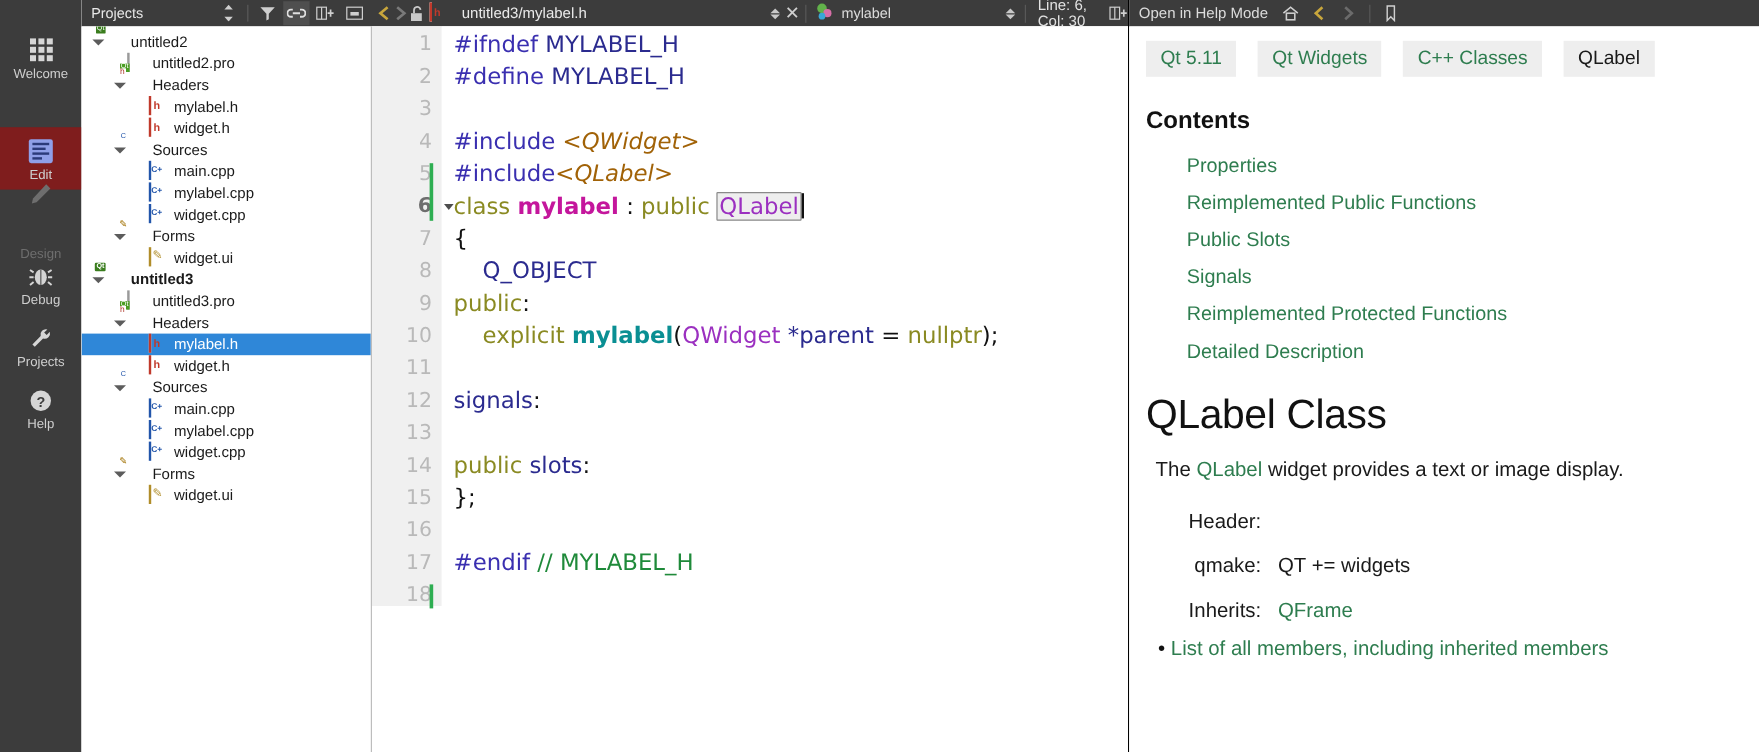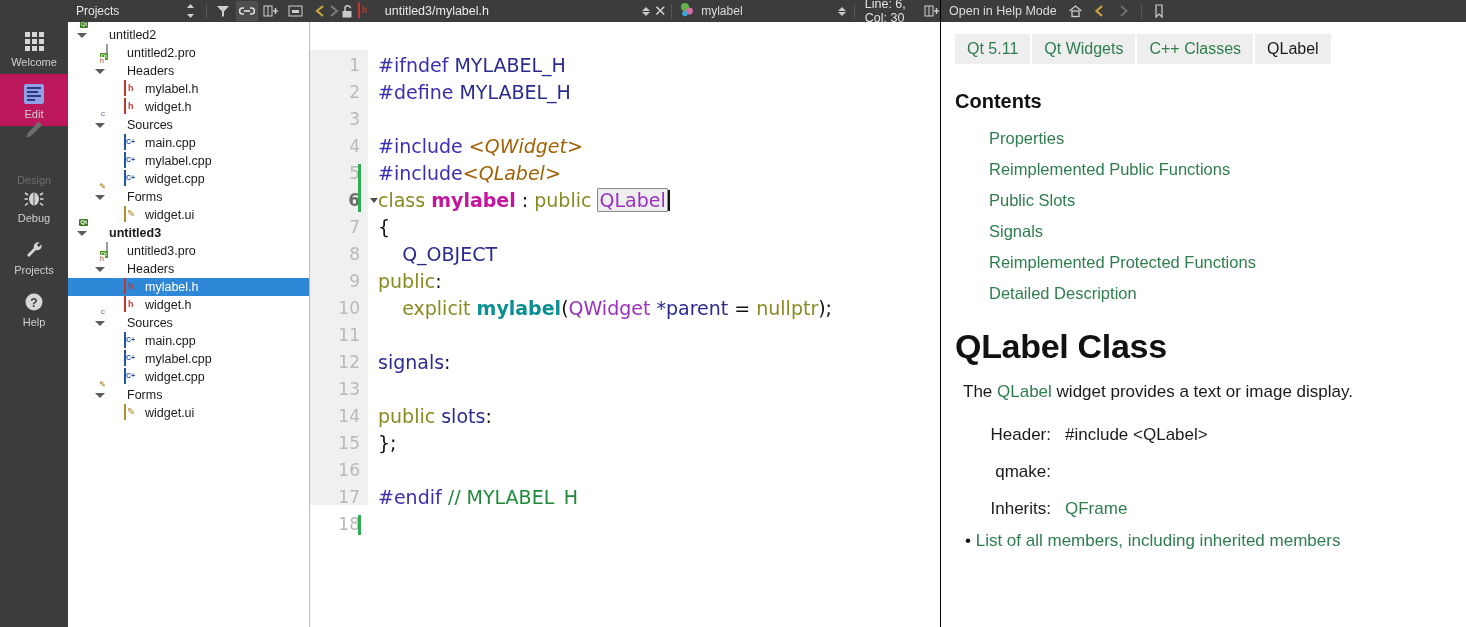--- a/index.html
+++ b/index.html
@@ -14,21 +14,21 @@
   .modebar {
     width: 68px; height: 627px; background: #3c3c3c;
     display: flex; flex-direction: column; align-items: stretch;
     padding-top: 22px; flex: 0 0 68px;
   }
   .mode-item {
     height: 52px; display: flex; flex-direction: column;
     align-items: center; justify-content: center; gap: 2px;
     color: #cfcfcf; font-size: 11px; cursor: pointer;
   }
-  .mode-item.selected { background: #be185d; }
+  .mode-item.selected { background: #7f1d1d; margin-top: 32px; }
   .mode-item.disabled { color: #6e6e6e; gap: 34px; }
   .mode-label { font-size: 11px; line-height: 11px; }
   .mode-glyph { width: 26px; height: 26px; display: flex; align-items: center; justify-content: center; }
 
   
   .grid-icon { display: grid; grid-template-columns: repeat(3, 5px); grid-template-rows: repeat(3, 5px); gap: 2px; }
   .grid-icon i { background: #d6d6d6; display: block; width: 5px; height: 5px; }
   .edit-icon { width: 20px; height: 20px; background: #8f9fe8; border-radius: 2px;
       display:flex; flex-direction: column; justify-content:center; gap:2px; padding: 0 3px; }
   .edit-icon i { display:block; height:2px; background:#2b3a7a; }
@@ -77,21 +77,21 @@
   .ic-cpp { width:13px; height:15px; background:#fff; border:1px solid #2255aa; position:relative; }
   .ic-cpp::after { content:"C+"; position:absolute; left:1px; top:2px; font-size:7px; color:#2255aa; font-weight:bold; line-height:10px;}
   .ic-ui { width:13px; height:15px; background:#fdf6e3; border:1px solid #b08d2a; position:relative; }
   .ic-ui::after { content:"\270E"; position:absolute; left:2px; top:0px; font-size:10px; color:#b08d2a; line-height:14px;}
 
   .indent-1 { padding-left: 8px; }
   .indent-2 { padding-left: 26px; }
   .indent-3 { padding-left: 44px; }
 
   
-  .editor-col { flex: 1 1 auto; display:flex; flex-direction:column; min-width:0; height:505px;gap:28px; }
+  .editor-col { flex: 1 1 auto; display:flex; flex-direction:column; min-width:0; height:505px; }
   .editor-toolbar {
     height: 22px; background:#3c3c3c; display:flex; align-items:center;
     color:#dcdcdc; font-size: 12px; gap:0px; padding-left: 4px; flex: 0 0 22px;
   }
   .tb-icon { width:22px; height:20px; display:flex; align-items:center; justify-content:center; cursor:pointer; }
   .file-combo { display:flex; align-items:center; gap:6px; padding:0 4px; min-width: 300px; }
   .file-combo .label { font-size:12.5px; color:#eaeaea; }
   .spin { display:flex; flex-direction:column; gap:1px; margin-left:auto; }
   .spin i { width:0;height:0;border-left:4px solid transparent;border-right:4px solid transparent; }
   .spin i:first-child { border-bottom:4px solid #c8c8c8; }
@@ -129,29 +129,29 @@
   .caret { display:inline-block; width:2px; height:21px; background:#111; vertical-align:-4px; }
 
   
   .help-col { width: 526px; flex: 0 0 526px; height:627px; display:flex; flex-direction:column;
               border-left: 1px solid #000000; }
   .help-toolbar { height:22px; flex:0 0 22px; background:#3c3c3c; display:flex; align-items:center;
                   color:#dcdcdc; font-size:12.5px; padding-left:8px; gap:2px; }
   .help-toolbar .label { margin-right:6px; }
   .help-body { flex:1; background:#ffffff; overflow:hidden; padding: 12px 0 0 0; position:relative; }
 
-  .crumbs { display:flex; gap:2px; padding: 0 14px; margin-bottom: 26px; }
+  .crumbs { display:flex; gap:18px; padding: 0 14px; margin-bottom: 26px; }
   .crumb { background:#eeeeee; padding:6px 12px; font-size:16px; color:#2e7d4f; cursor:pointer; }
   .crumb.current { color:#1a1a1a; cursor:default; }
 
   .contents-h { font-size:20px; font-weight:bold; color:#111; padding: 0 14px; margin-bottom: 10px; }
   .toc { list-style:none; padding: 0 14px 0 48px; }
   .toc li { font-size:16.5px; line-height:31px; color:#2e7d4f; cursor:pointer; }
 
-  .class-title { font-size:34px; font-weight:bold; color:#111; padding: 18px 14px 8px 14px; letter-spacing:-0.3px; }
+  .class-title { font-size:34px; font-weight:normal; color:#111; padding: 18px 14px 8px 14px; letter-spacing:-0.3px; }
   .class-desc { font-size:17px; color:#1a1a1a; padding: 8px 14px 0 22px; white-space:nowrap; }
   .class-desc .lnk { color:#2e7d4f; }
   .proptable { padding: 14px 14px 0 14px; }
   .proprow { display:flex; font-size:17px; line-height:37px; }
   .proprow .k { width: 110px; text-align:right; padding-right:14px; color:#1a1a1a; }
   .proprow .v { color:#1a1a1a; }
   .proprow .v.lnk { color:#2e7d4f; cursor:pointer; }
   .memberline { font-size:17px; color:#2e7d4f; padding: 4px 14px 0 24px; cursor:pointer; }
   .memberline .bullet { color:#111; }
 </style>
@@ -519,24 +519,24 @@
           <li>Reimplemented Protected Functions</li>
           <li>Detailed Description</li>
         </ul>
       <div class="class-title">QLabel Class</div>
       <div class="class-desc">
         <span>The </span><span class="lnk">QLabel</span><span> widget provides a text or image display.</span>
       </div>
       <div class="proptable" id="proptable">
           <div class="proprow">
             <span class="k">Header:</span>
-            <span class="v">#include &lt;QLabel&gt;</span>
           </div>
           <div class="proprow">
             <span class="k">qmake:</span>
+            <span class="v">QT += widgets</span>
           </div>
           <div class="proprow">
             <span class="k">Inherits:</span>
             <span class="v lnk">QFrame</span>
           </div>
         </div>
       <div class="memberline">
         <span class="bullet">•</span>
         <span>List of all members, including inherited members</span>
       </div>

